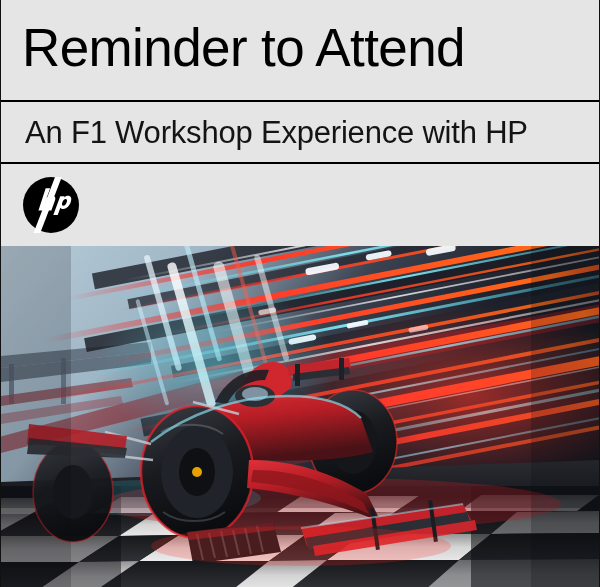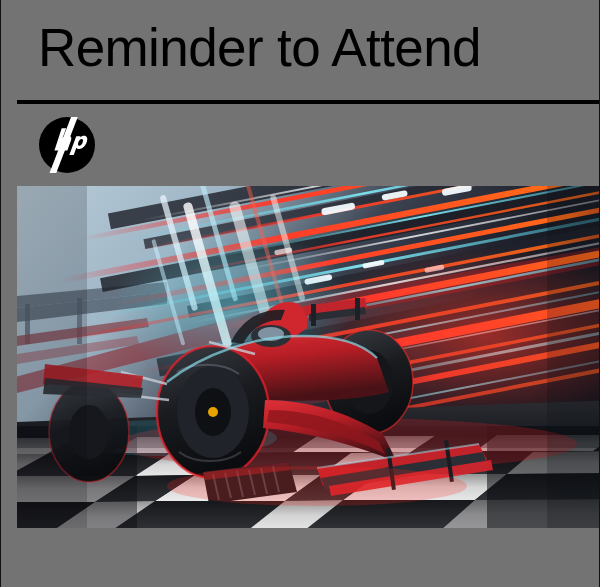--- a/index.html
+++ b/index.html
@@ -9,25 +9,24 @@
     height: 587px;
     background: #ffffff;
     font-family: "Liberation Sans", sans-serif;
     overflow: hidden;
   }
 
   #email-card {
     position: relative;
     width: 600px;
     height: 587px;
-    background: #737373;
+    background: #e5e5e5;
     border-left: 1px solid #111111;
     border-right: 1px solid #111111;
     overflow: hidden;
-    padding-left: 16px;
   }
 
   
   .title-block {
     height: 100px;
     display: flex;
     align-items: center;
     padding-left: 21px;
     padding-bottom: 6px;
   }
@@ -84,20 +83,23 @@
 <body>
 
 <div id="email-card">
 
   <div class="title-block">
     <div class="title-text">Reminder to Attend</div>
   </div>
 
   <div class="rule"></div>
 
+  <div class="subtitle-block">
+    <div class="subtitle-text">An F1 Workshop Experience with HP</div>
+  </div>
 
   <div class="rule"></div>
 
   <div class="logo-block">
     <svg class="hp-logo" viewBox="0 0 100 100">
       <circle cx="50" cy="50" r="50" fill="#000000"></circle>
 
       <g fill="#ffffff">
 
         <path d="M58 -2 L70 -2 L30 102 L18 102 Z" fill="#ffffff"></path>

